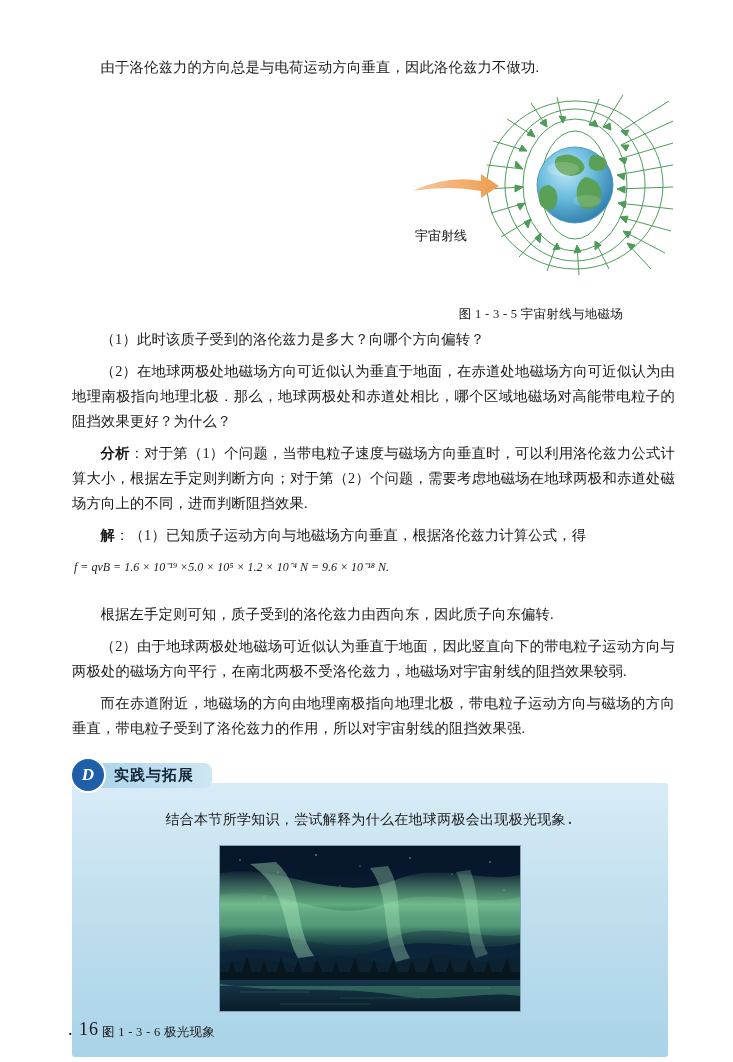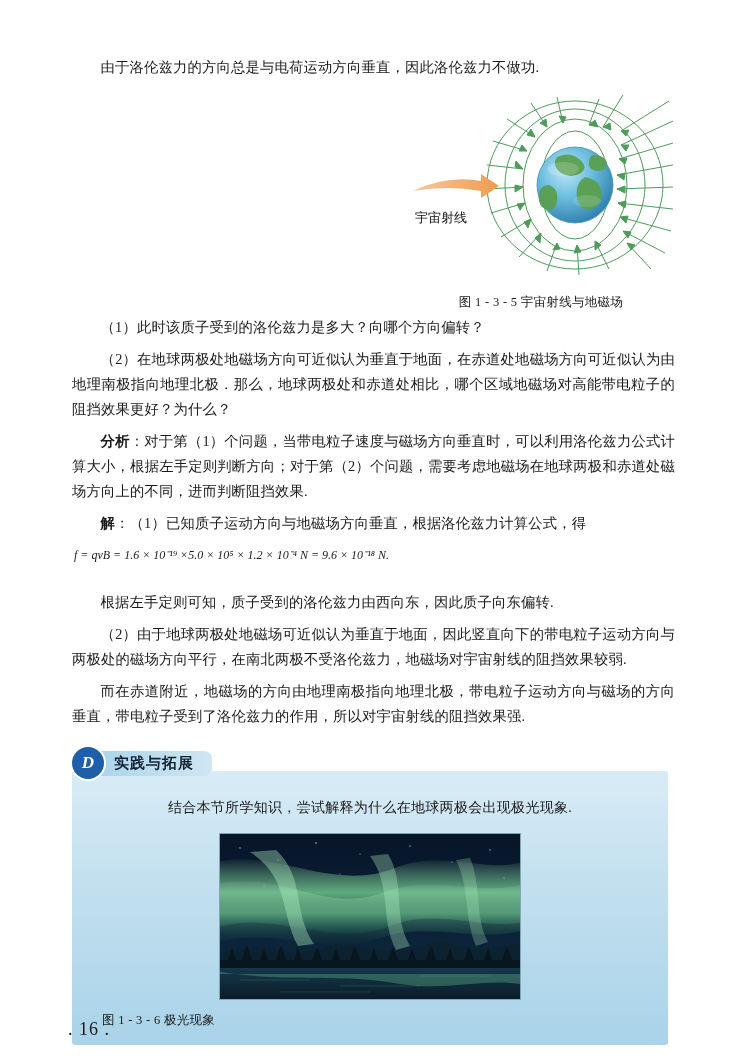--- a/index.html
+++ b/index.html
@@ -42,27 +42,27 @@
   .earth-fig {
     position: relative;
     width: 268px;
     height: 185px;
     overflow: hidden;
   }
   .earth-fig svg { display: block; }
   .fig-caption {
     font-size: 12.5px;
     text-align: center;
-    margin-top: 16px;
+    margin-top: 28px;
     letter-spacing: 0.3px;
   }
   .cosmic-label {
     position: absolute;
     left: 8px;
-    top: 116px;
+    top: 134px;
     font-size: 13px;
     color: #111;
   }
   .clearfix::after { content: ""; display: block; clear: both; }
 
   
   .formula {
     font-family: "Liberation Serif", serif;
     font-size: 12px;
     margin: 2px 0 23px 0;
@@ -114,20 +114,21 @@
     background: linear-gradient(to bottom, #d8ecf6 0%, #c3e0ef 40%, #a9d3e8 100%);
     border-radius: 3px;
     padding: 22px 30px 16px 30px;
     min-height: 230px;
   }
   .practice-q {
     font-size: 14px;
     text-align: center;
     letter-spacing: 0.3px;
     margin: 6px 0 16px 0;
+    font-family: Liberation Mono, monospace;
   }
   .aurora-wrap {
     width: 300px;
     height: 165px;
     margin: 0 auto;
     position: relative;
     overflow: hidden;
     border: 1px solid #7fa7b8;
   }
   .aurora-caption {

